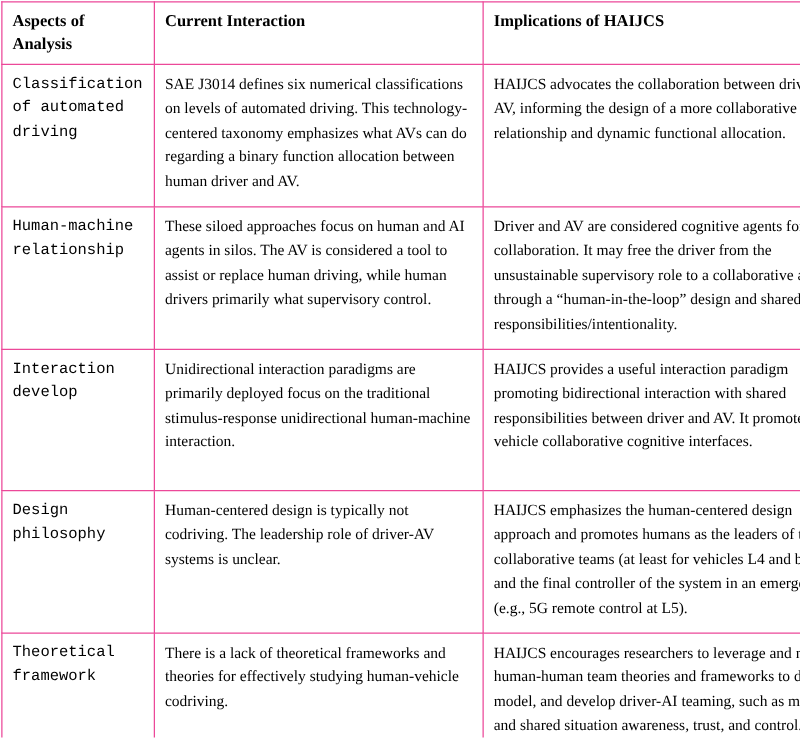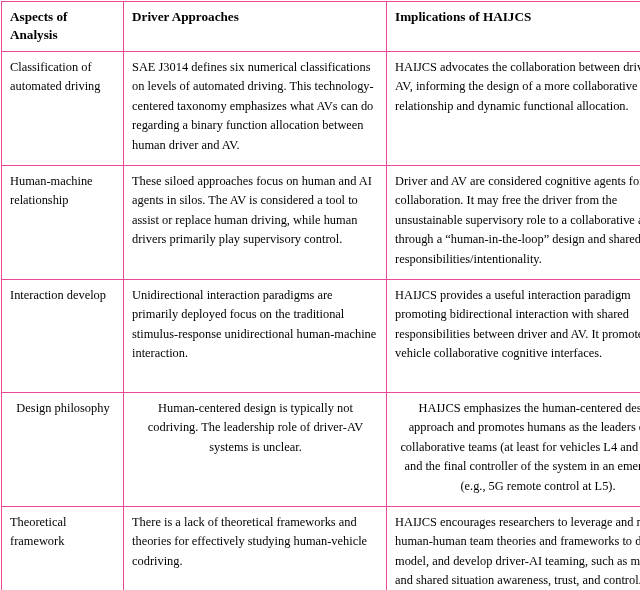--- a/index.html
+++ b/index.html
@@ -39,51 +39,51 @@
   table.comparison thead th {
     font-weight: bold;
     font-size: 13.2px;
     line-height: 1.35;
     padding-top: 6px;
     padding-bottom: 7px;
   }
   th.col-aspect { width: 106px; text-align: center; }
   th.col-current { width: 247px; text-align: left; }
   th.col-implications { width: 286px; text-align: center; }
-  td.col-aspect { width: 106px; }
+  td.col-aspect { width: 106px; font-family: Liberation Mono, monospace; }
   td.col-current { width: 247px; }
   td.col-implications { width: 286px; }
   tbody tr.r1 td { height: 101px; }
   tbody tr.r2 td { height: 101px; }
   tbody tr.r3 td { height: 100px; }
-  tbody tr.r4 td { height: 101px; text-align: center; }
+  tbody tr.r4 td { height: 101px; }
   tbody tr.r5 td { height: 91px; }
 </style>
 </head>
 <body>
 
 <div class="page">
 
   <table class="comparison">
     <thead>
       <tr>
         <th class="col-aspect">Aspects of Analysis</th>
-        <th class="col-current">Driver Approaches</th>
+        <th class="col-current">Current Interaction</th>
         <th class="col-implications">Implications of HAIJCS</th>
       </tr>
     </thead>
     <tbody>
       <tr class="r1">
         <td class="col-aspect">Classification of automated driving</td>
         <td class="col-current">SAE J3014 defines six numerical classifications on levels of automated driving. This technology-centered taxonomy emphasizes what AVs can do regarding a binary function allocation between human driver and AV.</td>
         <td class="col-implications">HAIJCS advocates the collaboration between driver and AV, informing the design of a more collaborative relationship and dynamic functional allocation.</td>
       </tr>
       <tr class="r2">
         <td class="col-aspect">Human-machine relationship</td>
-        <td class="col-current">These siloed approaches focus on human and AI agents in silos. The AV is considered a tool to assist or replace human driving, while human drivers primarily play supervisory control.</td>
+        <td class="col-current">These siloed approaches focus on human and AI agents in silos. The AV is considered a tool to assist or replace human driving, while human drivers primarily what supervisory control.</td>
         <td class="col-implications">Driver and AV are considered cognitive agents for collaboration. It may free the driver from the unsustainable supervisory role to a collaborative agency through a “human-in-the-loop” design and shared responsibilities/intentionality.</td>
       </tr>
       <tr class="r3">
         <td class="col-aspect">Interaction develop</td>
         <td class="col-current">Unidirectional interaction paradigms are primarily deployed focus on the traditional stimulus-response unidirectional human-machine interaction.</td>
         <td class="col-implications">HAIJCS provides a useful interaction paradigm promoting bidirectional interaction with shared responsibilities between driver and AV. It promotes in-vehicle collaborative cognitive interfaces.</td>
       </tr>
       <tr class="r4">
         <td class="col-aspect">Design philosophy</td>
         <td class="col-current">Human-centered design is typically not codriving. The leadership role of driver-AV systems is unclear.</td>

